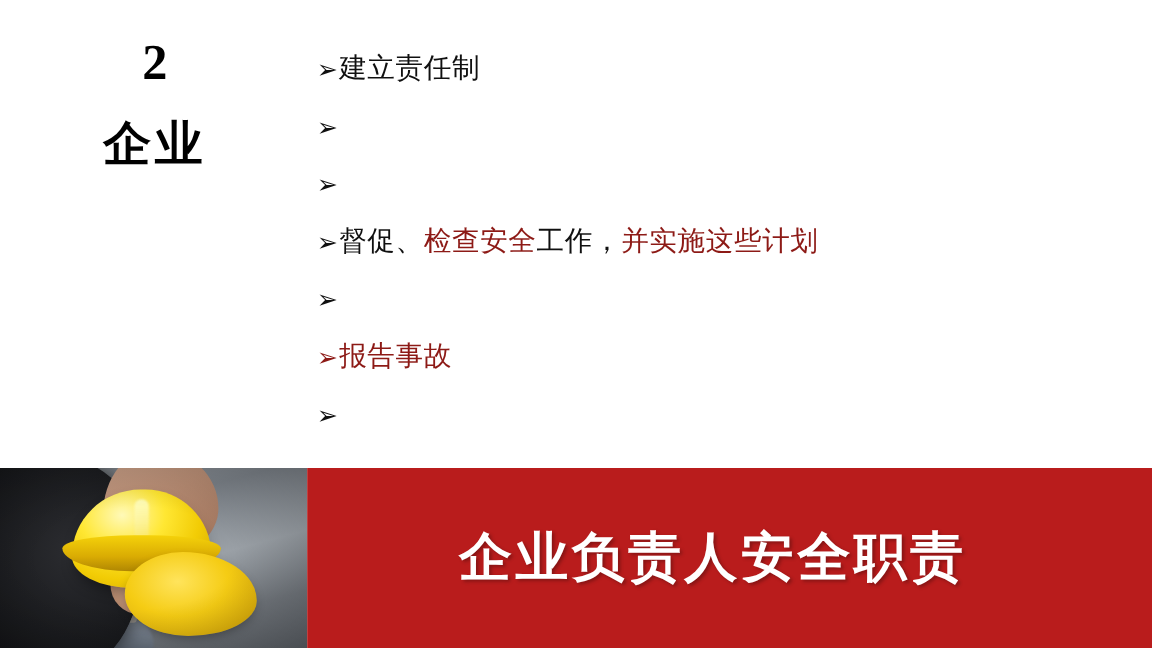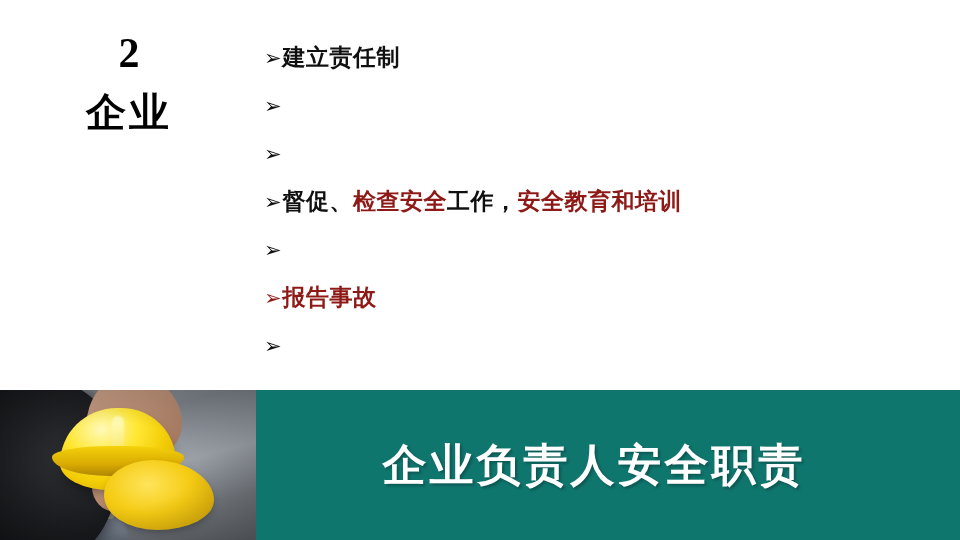--- a/index.html
+++ b/index.html
@@ -41,27 +41,27 @@
   .title-number {
     font-family: "Liberation Serif", "DejaVu Serif", serif;
     font-weight: bold;
     font-size: 42px;
     line-height: 46px;
     color: #000000;
     letter-spacing: 0;
     margin-bottom: 10px;
   }
   .title-line {
-    font-family: Liberation Sans, sans-serif;
+    font-family: Liberation Mono, monospace;
     font-weight: bold;
     font-size: 40px;
     line-height: 48px;
     color: #000000;
     letter-spacing: 3px;
-    margin-top: 12px;
+    margin-top: 24px;
     white-space: nowrap;
   }
 
   
   .bullets {
     position: absolute;
     left: 264px;
     top: 42px;
     width: 690px;
   }
@@ -75,21 +75,21 @@
     font-family: "DejaVu Sans", sans-serif;
     font-size: 21px;
     line-height: 30px;
     font-weight: normal;
     padding-right: 1px;
     flex: 0 0 auto;
     transform: translateY(1px);
   }
   .bullet-text {
     font-family: "DejaVu Sans", "Liberation Sans", sans-serif;
-    font-weight: bold;
+    font-weight: normal;
     font-size: 23px;
     line-height: 30px;
     letter-spacing: 0.5px;
   }
   .seg-black { color: #101010; }
   .seg-red   { color: #8d1a16; }
   .marker-black { color: #101010; }
   .marker-red   { color: #8d1a16; }
 
   
@@ -214,21 +214,21 @@
     inset: 0;
     background: radial-gradient(ellipse at 45% 50%, rgba(0,0,0,0) 40%, rgba(0,0,0,0.22) 100%);
   }
 
   .banner-panel {
     position: absolute;
     left: 256px;
     top: 0;
     width: 704px;
     height: 150px;
-    background: #0f766e;
+    background: #b91c1c;
     display: flex;
     align-items: center;
     justify-content: center;
   }
   .banner-title {
     font-family: "DejaVu Sans", "Liberation Sans", sans-serif;
     font-weight: bold;
     font-size: 44px;
     line-height: 50px;
     color: #ffffff;
@@ -256,21 +256,21 @@
           <span class="bullet-text"><span class="seg-black">建立责任制</span></span>
         </div>
         <div class="bullet-row">
           <span class="bullet-marker marker-black">➢</span>
         </div>
         <div class="bullet-row">
           <span class="bullet-marker marker-black">➢</span>
         </div>
         <div class="bullet-row">
           <span class="bullet-marker marker-black">➢</span>
-          <span class="bullet-text"><span class="seg-black">督促、</span><span class="seg-red">检查安全</span><span class="seg-black">工作，</span><span class="seg-red">安全教育和培训</span></span>
+          <span class="bullet-text"><span class="seg-black">督促、</span><span class="seg-red">检查安全</span><span class="seg-black">工作，</span><span class="seg-red">并实施这些计划</span></span>
         </div>
         <div class="bullet-row">
           <span class="bullet-marker marker-black">➢</span>
         </div>
         <div class="bullet-row">
           <span class="bullet-marker marker-red">➢</span>
           <span class="bullet-text"><span class="seg-red">报告事故</span></span>
         </div>
         <div class="bullet-row">
           <span class="bullet-marker marker-black">➢</span>

